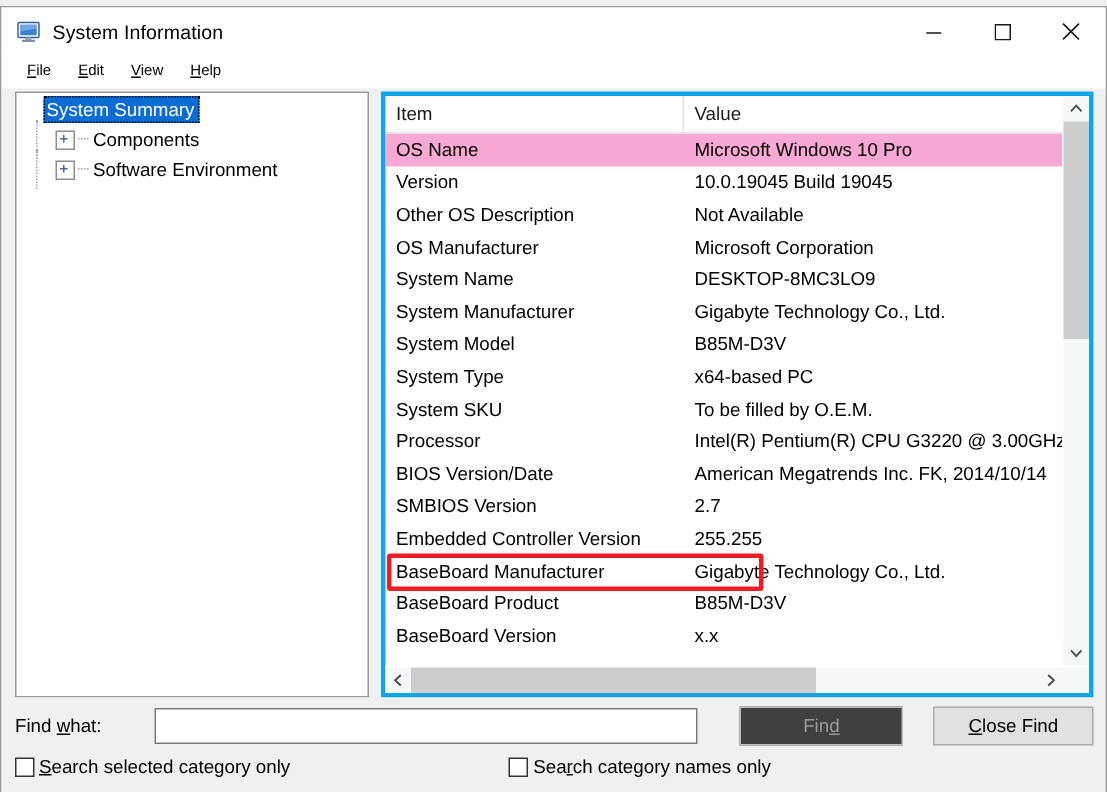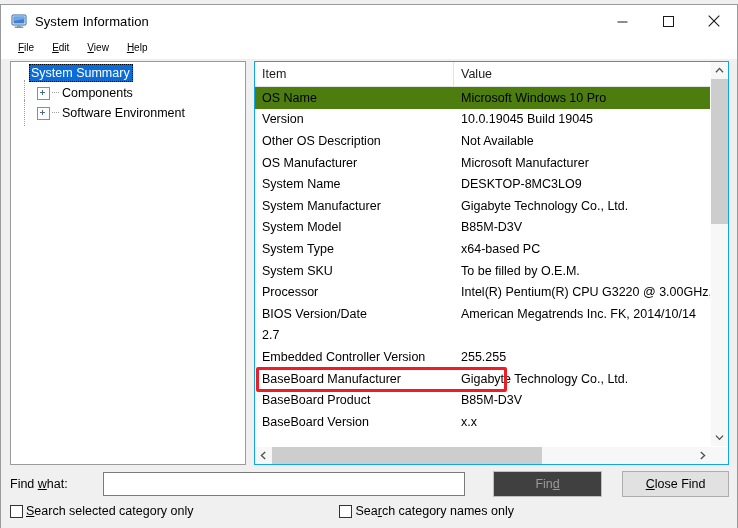--- a/index.html
+++ b/index.html
@@ -159,21 +159,21 @@
     width: 1px;
     height: 26px;
     border-left: 1px dotted #a0a0a0;
   }
 
   
   .list-panel {
     flex: 1 1 auto;
     margin-left: 8px;
     background: #ffffff;
-    border: 1px solid #0ea5e9;
+    border: 3px solid #0ea5e9;
     box-sizing: border-box;
     display: flex;
     flex-direction: column;
     position: relative;
     min-width: 0;
   }
   .list-inner {
     flex: 1 1 auto;
     display: flex;
     min-height: 0;
@@ -209,21 +209,21 @@
     overflow: hidden;
   }
   .row {
     height: 21.6px;
     display: flex;
     align-items: center;
     font-size: 12.5px;
     color: #000;
     white-space: nowrap;
   }
-  .row.alt { background: #4d7c0f; }
+  .row.alt { background: #f9a8d4; }
   .cell-item {
     width: 199px;
     flex: 0 0 auto;
     padding-left: 7px;
     box-sizing: border-box;
     overflow: hidden;
   }
   .cell-value {
     flex: 1 1 auto;
     padding-left: 7px;
@@ -462,21 +462,21 @@
               <div class="row">
                 <div class="cell-item">Version</div>
                 <div class="cell-value">10.0.19045 Build 19045</div>
               </div>
               <div class="row">
                 <div class="cell-item">Other OS Description</div>
                 <div class="cell-value">Not Available</div>
               </div>
               <div class="row">
                 <div class="cell-item">OS Manufacturer</div>
-                <div class="cell-value">Microsoft Manufacturer</div>
+                <div class="cell-value">Microsoft Corporation</div>
               </div>
               <div class="row">
                 <div class="cell-item">System Name</div>
                 <div class="cell-value">DESKTOP-8MC3LO9</div>
               </div>
               <div class="row">
                 <div class="cell-item">System Manufacturer</div>
                 <div class="cell-value">Gigabyte Technology Co., Ltd.</div>
               </div>
               <div class="row">
@@ -493,20 +493,21 @@
               </div>
               <div class="row">
                 <div class="cell-item">Processor</div>
                 <div class="cell-value">Intel(R) Pentium(R) CPU G3220 @ 3.00GHz, 3</div>
               </div>
               <div class="row">
                 <div class="cell-item">BIOS Version/Date</div>
                 <div class="cell-value">American Megatrends Inc. FK, 2014/10/14</div>
               </div>
               <div class="row">
+                <div class="cell-item">SMBIOS Version</div>
                 <div class="cell-value">2.7</div>
               </div>
               <div class="row">
                 <div class="cell-item">Embedded Controller Version</div>
                 <div class="cell-value">255.255</div>
               </div>
               <div class="row">
                 <div class="cell-item">BaseBoard Manufacturer</div>
                 <div class="cell-value">Gigabyte Technology Co., Ltd.</div>
               </div>

